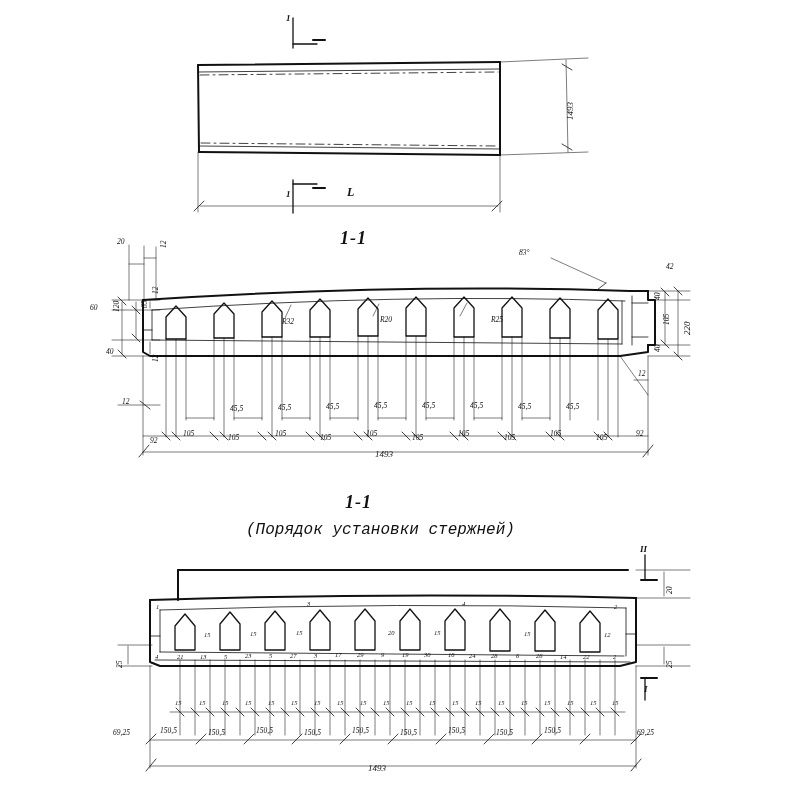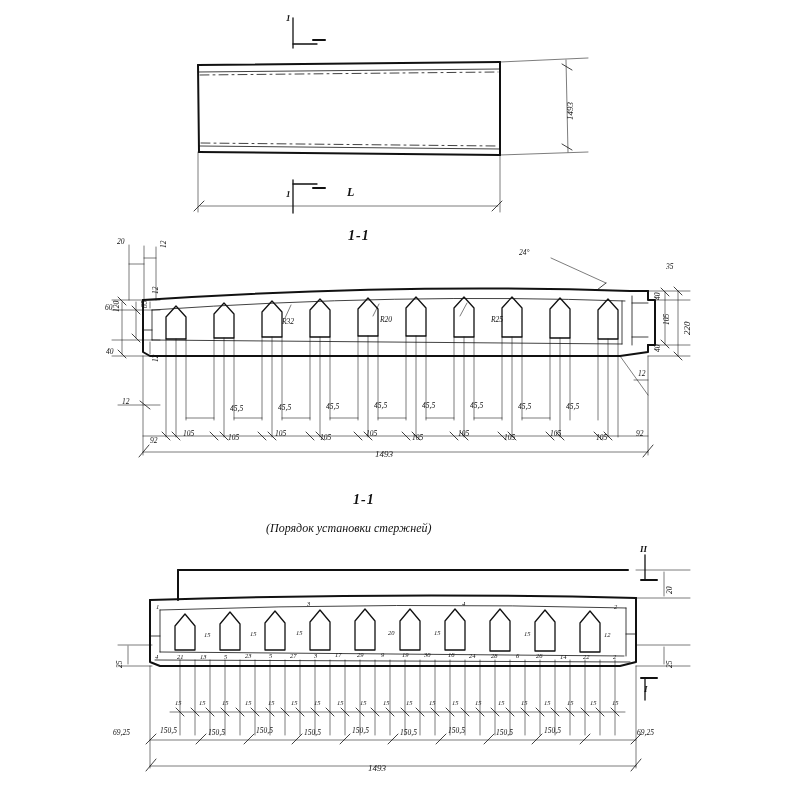--- a/index.html
+++ b/index.html
@@ -9,24 +9,24 @@
     color:#111;position:relative;overflow:hidden;
   }
   .sheet{position:absolute;inset:0;}
   svg.drawing{position:absolute;left:0;top:0;width:800px;height:800px;}
   .lbl{position:absolute;font-size:9px;line-height:1;white-space:nowrap;
        font-family:"Liberation Serif",serif;font-style:italic;}
   .lbl.b{font-weight:bold;}
   .lbl.sm{font-size:7.5px;}
   .lbl.xs{font-size:6.5px;}
   .lbl.rot{transform:rotate(-90deg);transform-origin:left top;}
-  .title{position:absolute;font-size:14px;font-style:italic;font-weight:bold;
-         letter-spacing:1px;font-family:"Liberation Serif",serif;margin-left:8px;}
-  .subtitle{position:absolute;font-size:12px;font-style:italic;
-            font-family:Liberation Serif, serif;margin-left:20px;}
+  .title{position:absolute;font-size:18px;font-style:italic;font-weight:bold;
+         letter-spacing:1px;font-family:"Liberation Serif",serif;}
+  .subtitle{position:absolute;font-size:16px;font-style:italic;
+            font-family:Liberation Mono, monospace;}
 </style>
 </head>
 <body>
 
 <div class="sheet">
 
 <svg class="drawing" viewBox="0 0 800 800">
   <defs>
     <style>
       .l{stroke:#111;fill:none;stroke-linecap:round;stroke-linejoin:round;}
@@ -360,36 +360,36 @@
 <div class="lbl b" style="left:286px;top:14px;">1</div>
 <div class="lbl b" style="left:286px;top:190px;">1</div>
 <div class="lbl b" style="left:347px;top:186px;font-size:12px;">L</div>
 <div class="lbl rot" style="left:566px;top:120px;">1493</div>
 
 <div class="title" style="left:340px;top:228px;">1-1</div>
 
 <div class="lbl sm" style="left:117px;top:238px;">20</div>
 <div class="lbl sm rot" style="left:160px;top:248px;">12</div>
 
-<div class="lbl sm" style="left:105px;top:304px;">60</div>
+<div class="lbl sm" style="left:90px;top:304px;">60</div>
 <div class="lbl sm rot" style="left:152px;top:294px;">12</div>
 <div class="lbl sm rot" style="left:141px;top:308px;">85</div>
 <div class="lbl sm rot" style="left:113px;top:312px;">120</div>
 <div class="lbl sm" style="left:106px;top:348px;">40</div>
 <div class="lbl sm rot" style="left:152px;top:362px;">12</div>
 <div class="lbl sm" style="left:122px;top:398px;">12</div>
 
-<div class="lbl sm" style="left:666px;top:263px;">35</div>
+<div class="lbl sm" style="left:666px;top:263px;">42</div>
 <div class="lbl sm rot" style="left:654px;top:300px;">40</div>
 <div class="lbl sm rot" style="left:663px;top:325px;">105</div>
 <div class="lbl sm rot" style="left:654px;top:352px;">40</div>
 <div class="lbl rot" style="left:683px;top:335px;">220</div>
 <div class="lbl sm" style="left:638px;top:370px;">12</div>
 
-<div class="lbl sm" style="left:519px;top:249px;">24°</div>
+<div class="lbl sm" style="left:519px;top:249px;">83°</div>
 <div class="lbl sm" style="left:282px;top:318px;">R32</div>
 <div class="lbl sm" style="left:380px;top:316px;">R20</div>
 <div class="lbl sm" style="left:459px;top:316px;margin-left:32px;">R25</div>
 
 <div class="lbl sm" style="left:230px;top:405px;">45,5</div>
 <div class="lbl sm" style="left:278px;top:404px;">45,5</div>
 <div class="lbl sm" style="left:326px;top:403px;">45,5</div>
 <div class="lbl sm" style="left:374px;top:402px;">45,5</div>
 <div class="lbl sm" style="left:422px;top:402px;">45,5</div>
 <div class="lbl sm" style="left:470px;top:402px;">45,5</div>

